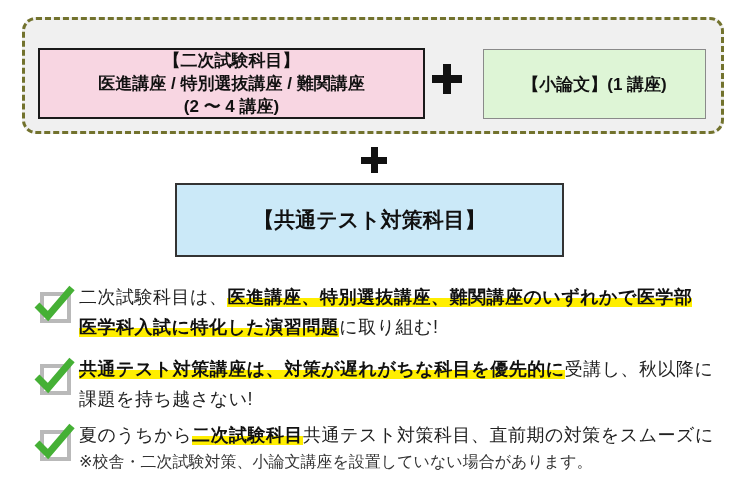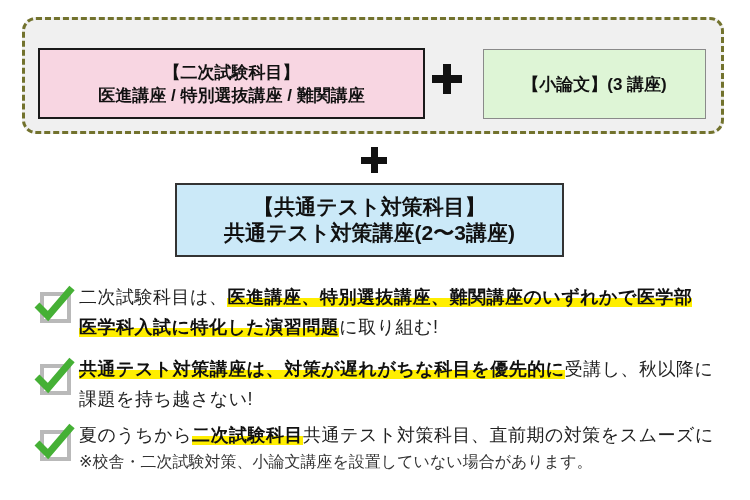--- a/index.html
+++ b/index.html
@@ -118,38 +118,38 @@
 
 <div class="canvas">
 
   <div class="dashed-box"></div>
 
   <div class="section-title title1">二次試験対策</div>
 
   <div class="box pink-box">
     <div>【二次試験科目】</div>
     <div>医進講座 / 特別選抜講座 / 難関講座</div>
+    <div>(2 〜 4 講座)</div>
   </div>
 
   <div class="plus plus-lg">
     
   </div>
 
   <div class="box green-box">
-    <div>【小論文】(3 講座)</div>
+    <div>【小論文】(1 講座)</div>
   </div>
 
   <div class="plus plus-sm">
     
   </div>
 
 
   <div class="box blue-box">
     <div>【共通テスト対策科目】</div>
-    <div>共通テスト対策講座(2〜3講座)</div>
   </div>
 
   <svg class="check-icon check-1" viewBox="0 0 44 40">
     <rect x="10" y="10" width="27" height="27" fill="#ffffff" stroke="#b9b9b9" stroke-width="4"></rect>
     <path d="M5 21 L16 32 L40 4" fill="none" stroke="#45b035" stroke-width="7"></path>
   </svg>
   <div class="point point-1">
       <div class="line"><span>二次試験科目は、</span><span class="hl">医進講座、特別選抜講座、難関講座のいずれかで医学部</span></div>
       <div class="line"><span class="hl">医学科入試に特化した演習問題</span><span>に取り組む!</span></div>
     </div>

